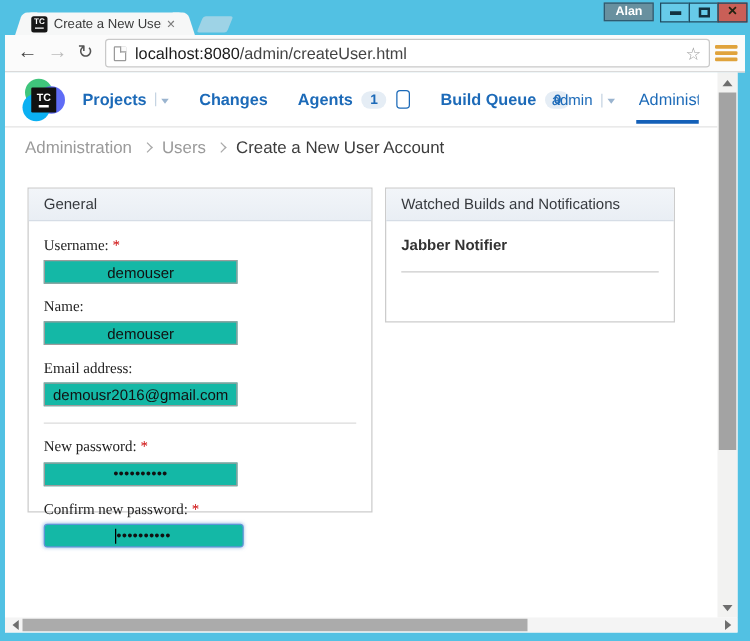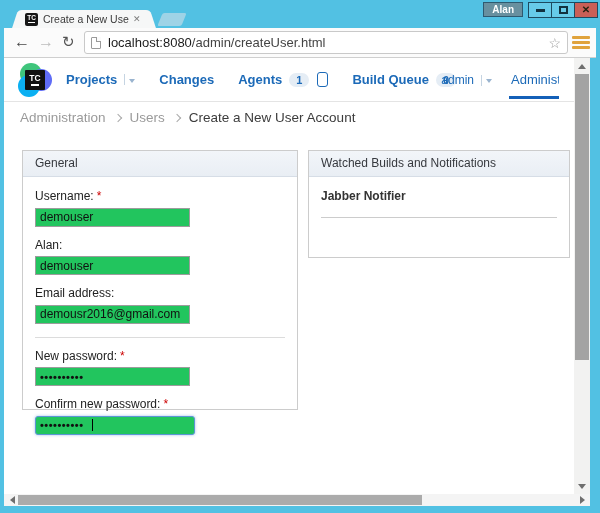--- a/index.html
+++ b/index.html
@@ -132,30 +132,30 @@
   
   .panel { position:absolute; border:1px solid #ccc; background:#fff; }
   .panel-header {
     height:26px; line-height:25px; padding:0 12px;
     background:linear-gradient(#f2f5f9, #e9eef4);
     border-bottom:1px solid #d6dde6;
     font-size:12px; color:#36393e;
   }
   .panel-general { left:18px; top:92px;  width:276px; height:260px; }
   .panel-admin   { left:18px; top:364px; width:276px; height:56px;  }
-  .panel-notify  { left:304px; top:92px; width:262px; height:108px; }
+  .panel-notify  { left:304px; top:92px; width:232px; height:108px; }
   .panel-body { padding:12px; }
 
   .field-group { margin-bottom:11px; }
-  .field-label { display:block; font-size:12px; color:#222; margin-bottom:4px; }
+  .field-label { display:block; font-size:12px; color:#222; margin-bottom:4px;font-family:Liberation Serif, serif; }
   .req { color:#cc0000; margin-left:3px; font-size:12px; }
   .text-input {
     width:155px; height:19px; border:1px solid #9c9c9c; border-radius:0;
     font-size:12px; padding:1px 4px; font-family:"Liberation Sans", sans-serif; color:#111;
-    background:#22c55e; outline:none;
+    background:#14b8a6; outline:none;text-align:center;
   }
   .pw { letter-spacing:0.5px; font-weight:bold; font-size:11px; }
   .divider { border-top:1px solid #dcdcdc; margin:13px 0 11px; }
   .input-wrap { position:relative; display:inline-block; }
   .text-input.focused {
     width:160px; border:1px solid #5d95d6; border-radius:3px;
     box-shadow:0 0 3px rgba(82,140,210,0.55);
   }
   .caret { position:absolute; left:57px; top:4px; width:1px; height:12px; background:#000; }
 
@@ -273,21 +273,21 @@
   <div class="panel panel-general">
     <div class="panel-header">General</div>
     <div class="panel-body">
 
       <div class="field-group">
         <label class="field-label"><span>Username:</span><span class="req">*</span></label>
         <input type="text" class="text-input" value="demouser" style="">
       </div>
 
       <div class="field-group">
-        <label class="field-label"><span>Alan:</span><span class="req"></span></label>
+        <label class="field-label"><span>Name:</span><span class="req"></span></label>
         <input type="text" class="text-input" value="demouser" style="">
       </div>
 
       <div class="field-group">
         <label class="field-label"><span>Email address:</span><span class="req"></span></label>
         <input type="text" class="text-input" value="demousr2016@gmail.com" style="">
       </div>
 
       <div class="divider"></div>
 

